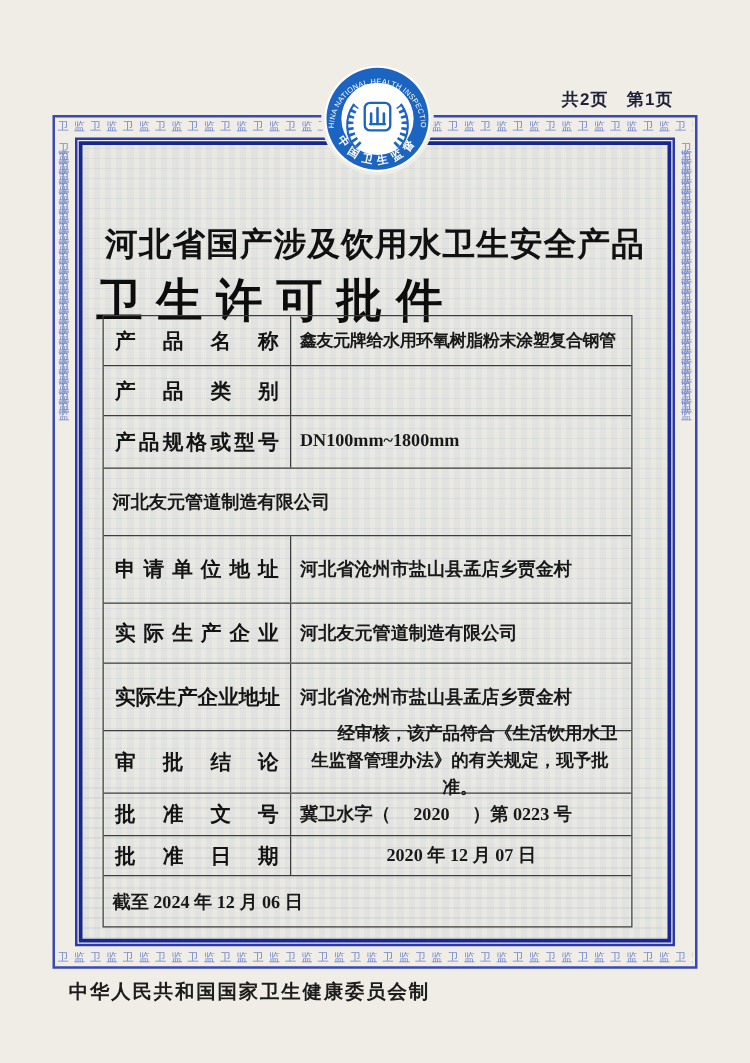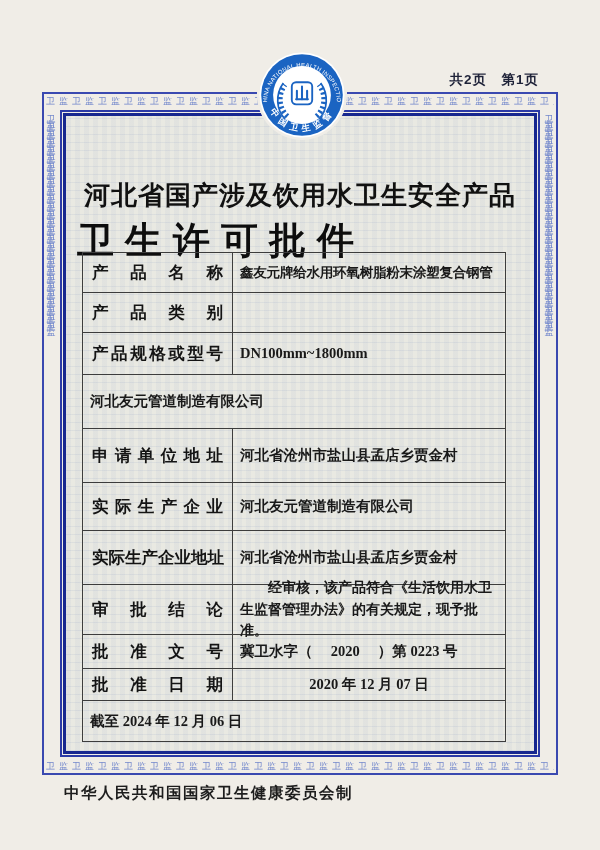--- a/index.html
+++ b/index.html
@@ -79,33 +79,33 @@
     display:flex; align-items:center; padding:0 9px;
     font-family:"Liberation Sans", sans-serif;
   }
   .jlabel {
     display:block; width:100%;
     font-weight:bold; font-size:16.5px; color:#141414;
     text-align:justify; text-align-last:justify; word-break:keep-all;
   }
   .cell-value {
     flex:1; display:flex; align-items:center; padding:0 7px;
-    font-size:14.5px; font-weight:600; color:#191919;
+    font-size:14.5px; font-weight:600; color:#191919;text-align:center;
   }
   .cell-value .para { display:block; width:100%; }
   .condensed { font-size:13.6px; letter-spacing:-0.3px; }
   .center { justify-content:center; }
   .conclusion { font-size:14px; line-height:1.55; text-indent:2em; padding:3px 2px 3px 0; }
 
   .h40{height:40px} .h42{height:42px} .h48{height:48px} .h50{height:50px}
   .h54{height:54px} .h34{height:34px} .h32{height:32px}
 
   
   .footer {
-    position:absolute; left:64px; top:783px;
+    position:absolute; left:55px; top:783px;
     font-size:15.5px; font-weight:bold; letter-spacing:1.5px; color:#1d1d1d;
   }
 </style>
 </head>
 <body>
 
 <div class="page">
 
   <div class="page-indicator">共2页　第1页</div>
 

